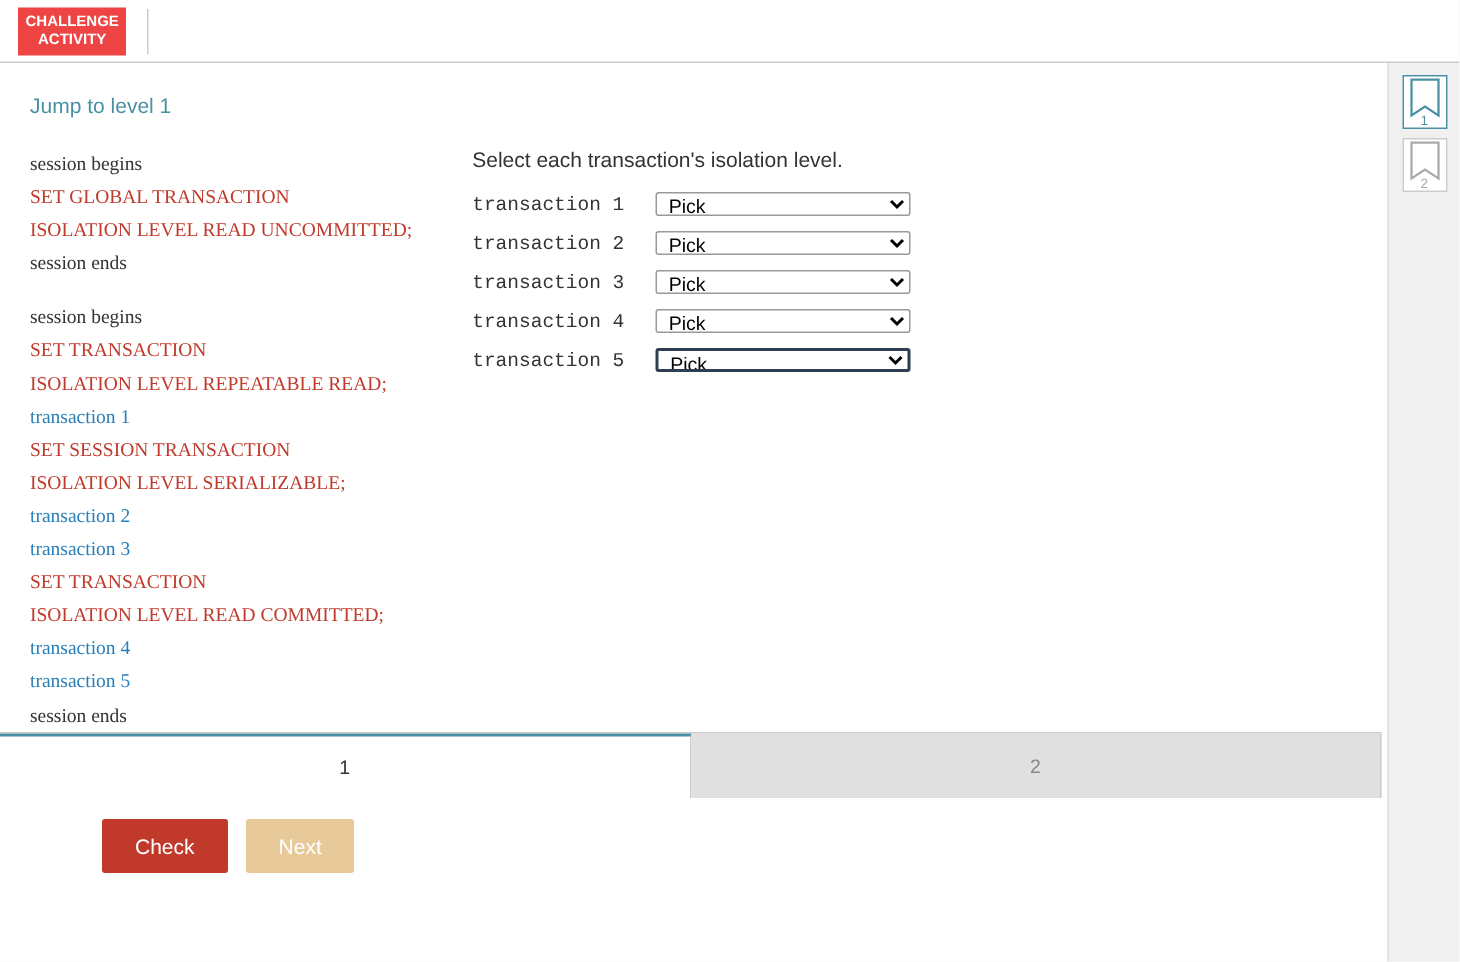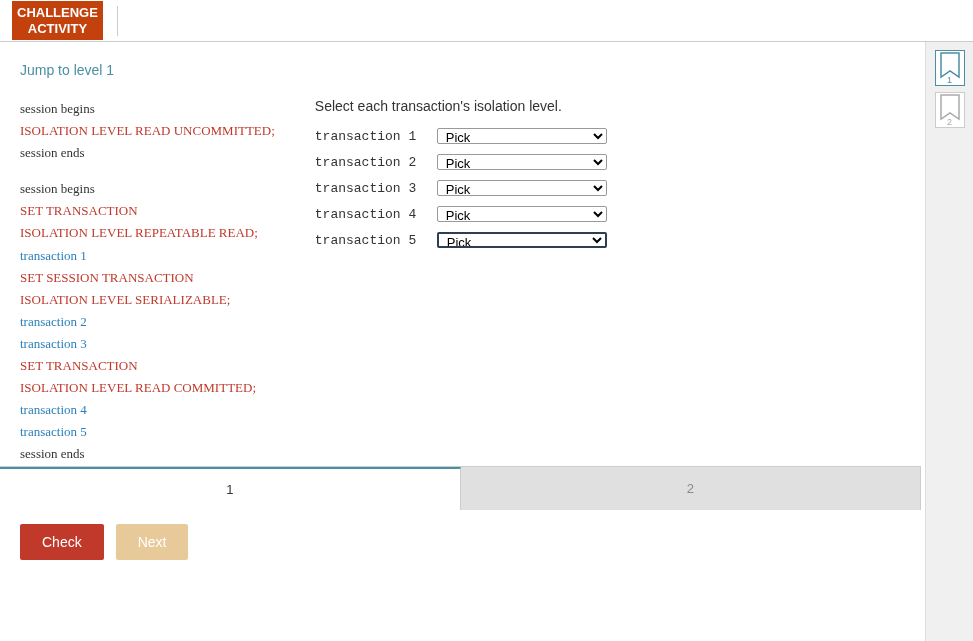--- a/index.html
+++ b/index.html
@@ -8,23 +8,23 @@
     
     .header {
       display: flex;
       align-items: center;
       background: #fff;
       border-bottom: 1px solid #ccc;
       height: 42px;
       padding: 0 12px;
     }
     .header-badge {
-      background: #c2410c;
+      background: #ef4444;
       color: #fff;
-      font-size: 13px;
+      font-size: 10px;
       font-weight: bold;
       padding: 4px 5px;
       line-height: 1.2;
       text-align: center;
       margin-right: 14px;
       min-width: 52px;
     }
     .header-divider {
       width: 1px;
       height: 30px;
@@ -186,20 +186,21 @@
       padding: 14px 0 6px 0;
     }
     .btn-check {
       background: #c0392b;
       color: #fff;
       border: none;
       padding: 10px 22px;
       font-size: 14px;
       cursor: pointer;
       border-radius: 2px;
+      margin-left: 48px;
     }
     .btn-next {
       background: #e8c99a;
       color: #fff;
       border: none;
       padding: 10px 22px;
       font-size: 14px;
       cursor: pointer;
       border-radius: 2px;
     }
@@ -218,20 +219,21 @@
 <div class="main-container">
 
   <div class="content-area">
 
     <div class="jump-to-level">Jump to level 1</div>
 
     <div class="code-layout">
       <div class="code-left">
         <div class="code-block">
           <div><span class="kw-normal">session begins</span></div>
+          <div><span class="kw-orange">SET GLOBAL TRANSACTION</span></div>
           <div><span class="kw-orange">ISOLATION LEVEL READ UNCOMMITTED;</span></div>
           <div><span class="kw-normal">session ends</span></div>
           <div style="height:14px"></div>
           <div><span class="kw-normal">session begins</span></div>
           <div><span class="kw-orange">SET TRANSACTION</span></div>
           <div><span class="kw-orange">ISOLATION LEVEL REPEATABLE READ;</span></div>
           <div><span class="kw-blue">transaction 1</span></div>
           <div><span class="kw-orange">SET SESSION TRANSACTION</span></div>
           <div><span class="kw-orange">ISOLATION LEVEL SERIALIZABLE;</span></div>
           <div><span class="kw-blue">transaction 2</span></div>

